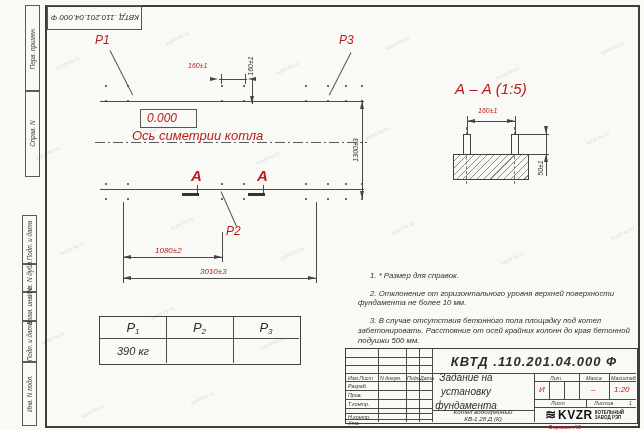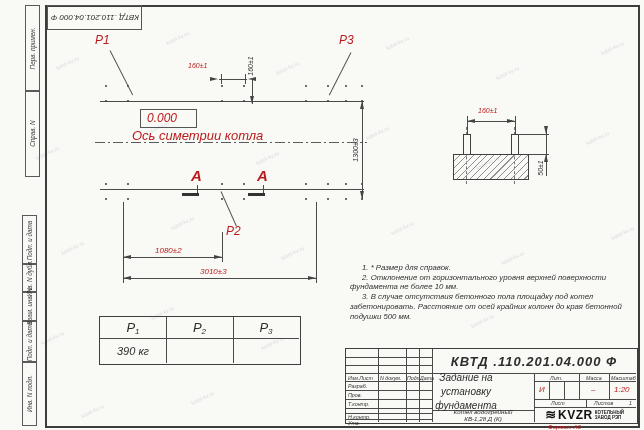--- a/index.html
+++ b/index.html
@@ -20,21 +20,21 @@
   .bg::before{top:0;}
   .bg::after{bottom:0;}
   .ldr{position:absolute;height:1px;background:#555;transform-origin:0 50%;}
   .arl{position:absolute;width:0;height:0;border-top:2.5px solid transparent;border-bottom:2.5px solid transparent;border-right:8px solid #444;}
   .arr{position:absolute;width:0;height:0;border-top:2.5px solid transparent;border-bottom:2.5px solid transparent;border-left:8px solid #444;}
   .aru{position:absolute;width:0;height:0;border-left:2.5px solid transparent;border-right:2.5px solid transparent;border-bottom:8px solid #444;}
   .ard{position:absolute;width:0;height:0;border-left:2.5px solid transparent;border-right:2.5px solid transparent;border-top:8px solid #444;}
   .rot{position:absolute;white-space:nowrap;font-style:italic;transform:translate(-50%,-50%) rotate(-90deg);}
   .hatch{position:absolute;border:1px solid #3f3f3f;background:repeating-linear-gradient(135deg,transparent 0 4px,#8f8f8f 4px 4.8px);box-sizing:border-box;}
   .bolt{position:absolute;border:1px solid #3f3f3f;background:#f9f9f6;box-sizing:border-box;}
-  .note-p{margin:0;text-indent:12px;font-size:7.8px;line-height:9.7px;font-style:italic;color:#303030;}
+  .note-p{margin:8px;text-indent:12px;font-size:7.8px;line-height:9.7px;font-style:italic;color:#303030;}
   .wm{position:absolute;color:#c3cbd2;font-size:5.5px;transform:rotate(-26deg);opacity:.6;white-space:nowrap;z-index:0;}
   .z{z-index:1;}
   .small{font-size:5.3px;font-style:italic;color:#333;}
 </style>
 </head>
 <body>
 
 <div class="sheet">
 
   <span class="wm" style="left:55px;top:60px">kotel-kv.ru</span>
@@ -152,20 +152,21 @@
   <div class="arl z" style="left:123px;top:254.5px"></div>
   <div class="arr z" style="left:214px;top:254.5px"></div>
   <span class="t z" style="left:155px;top:246px;font-size:8px">1080±2</span>
 
   <div class="vl z" style="left:316px;top:202px;height:81px"></div>
   <div class="hl z" style="left:123px;top:278px;width:193px"></div>
   <div class="arl z" style="left:123px;top:275.5px"></div>
   <div class="arr z" style="left:308px;top:275.5px"></div>
   <span class="t z" style="left:200px;top:267px;font-size:8px">3010±3</span>
 
+  <span class="t z" style="left:455px;top:80px;font-size:15px">А – А (1:5)</span>
 
   <span class="t z" style="left:478px;top:107px;font-size:7px">160±1</span>
   <div class="hl z" style="left:467px;top:121px;width:48px"></div>
   <div class="vl z" style="left:467px;top:116px;height:18px"></div>
   <div class="vl z" style="left:515px;top:116px;height:18px"></div>
   <div class="arl z" style="left:467px;top:118.5px"></div>
   <div class="arr z" style="left:507px;top:118.5px"></div>
 
   <div class="dashv z" style="left:466px;top:127px;height:57px"></div>
   <div class="dashv z" style="left:514px;top:127px;height:57px"></div>

